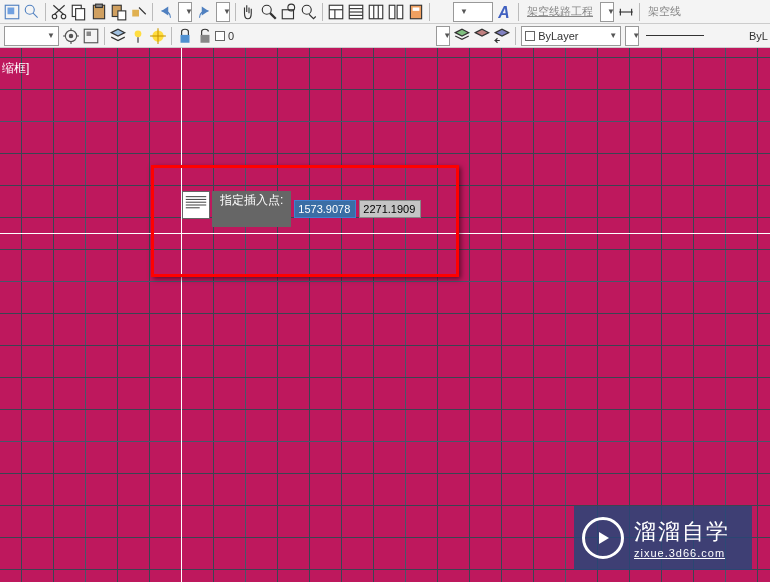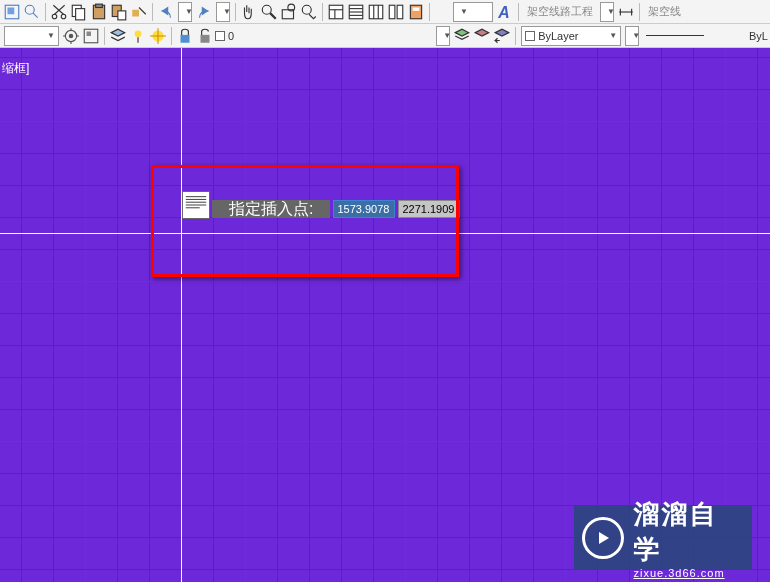--- a/index.html
+++ b/index.html
@@ -57,21 +57,21 @@
       font-size: 8px;
       color: #555;
       margin-left: 3px;
     }
     .drawing-area {
       position: absolute;
       top: 48px;
       left: 0;
       right: 0;
       bottom: 0;
-      background: #6d28d9;
+      background: #be185d;
     }
     .grid-line {
       position: absolute;
       background: #3a4552;
     }
     .grid-line.h {
       width: 100%;
       height: 1px;
     }
     .grid-line.v {
@@ -119,23 +119,23 @@
       position: relative;
       top: -4px;
     }
     .tooltip-icon svg {
       width: 100%;
       height: 100%;
     }
     .tooltip-text {
       background: #666;
       color: #fff;
-      padding: 2px 17px;
-      font-size: 16px;
-      height: 18px;
+      padding: 2px 8px;
+      font-size: 12px;
+      height: 36px;
       line-height: 14px;
     }
     .coord-input {
       height: 18px;
       border: 1px solid #888;
       background: #c5c5c5;
       font-size: 11px;
       padding: 0 3px;
       margin-left: 3px;
       font-family: inherit;
@@ -176,22 +176,22 @@
       display: flex;
       align-items: center;
       justify-content: center;
       margin-right: 10px;
     }
     .watermark-text {
       display: flex;
       flex-direction: column;
     }
     .watermark-title {
-      font-size: 26px;
-      font-weight: bold;
+      font-size: 22px;
+      font-weight: normal;
       letter-spacing: 2px;
     }
     .watermark-url {
       font-size: 11px;
       letter-spacing: 1px;
       text-decoration: underline;
     }
     .linetype-bar {
       flex: 1;
       height: 1px;
@@ -337,21 +337,21 @@
 
   <div class="toolbar-dropdown" style="width:40px;margin-left:20px;">
       <span class="dropdown-arrow">▼</span>
     </div>
   <div class="toolbar-btn">
       <svg viewBox="0 0 16 16">
         <text x="2" y="13" font-size="14" fill="#4060c0" font-weight="bold" font-style="italic">A</text>
       </svg>
     </div>
   <div class="toolbar-sep"></div>
-  <span style="color:#888;margin:16px 5px;">架空线路工程</span>
+  <span style="color:#888;margin:16px 5px;text-decoration:underline;">架空线路工程</span>
   <div class="toolbar-dropdown" style="width:14px;">
       <span class="dropdown-arrow">▼</span>
     </div>
   <div class="toolbar-btn">
       <svg viewBox="0 0 16 16">
         <line x1="2" y1="8" x2="14" y2="8" stroke="#333"></line>
         <line x1="3" y1="5" x2="3" y2="11" stroke="#333"></line>
         <line x1="13" y1="5" x2="13" y2="11" stroke="#333"></line>
       </svg>
     </div>

